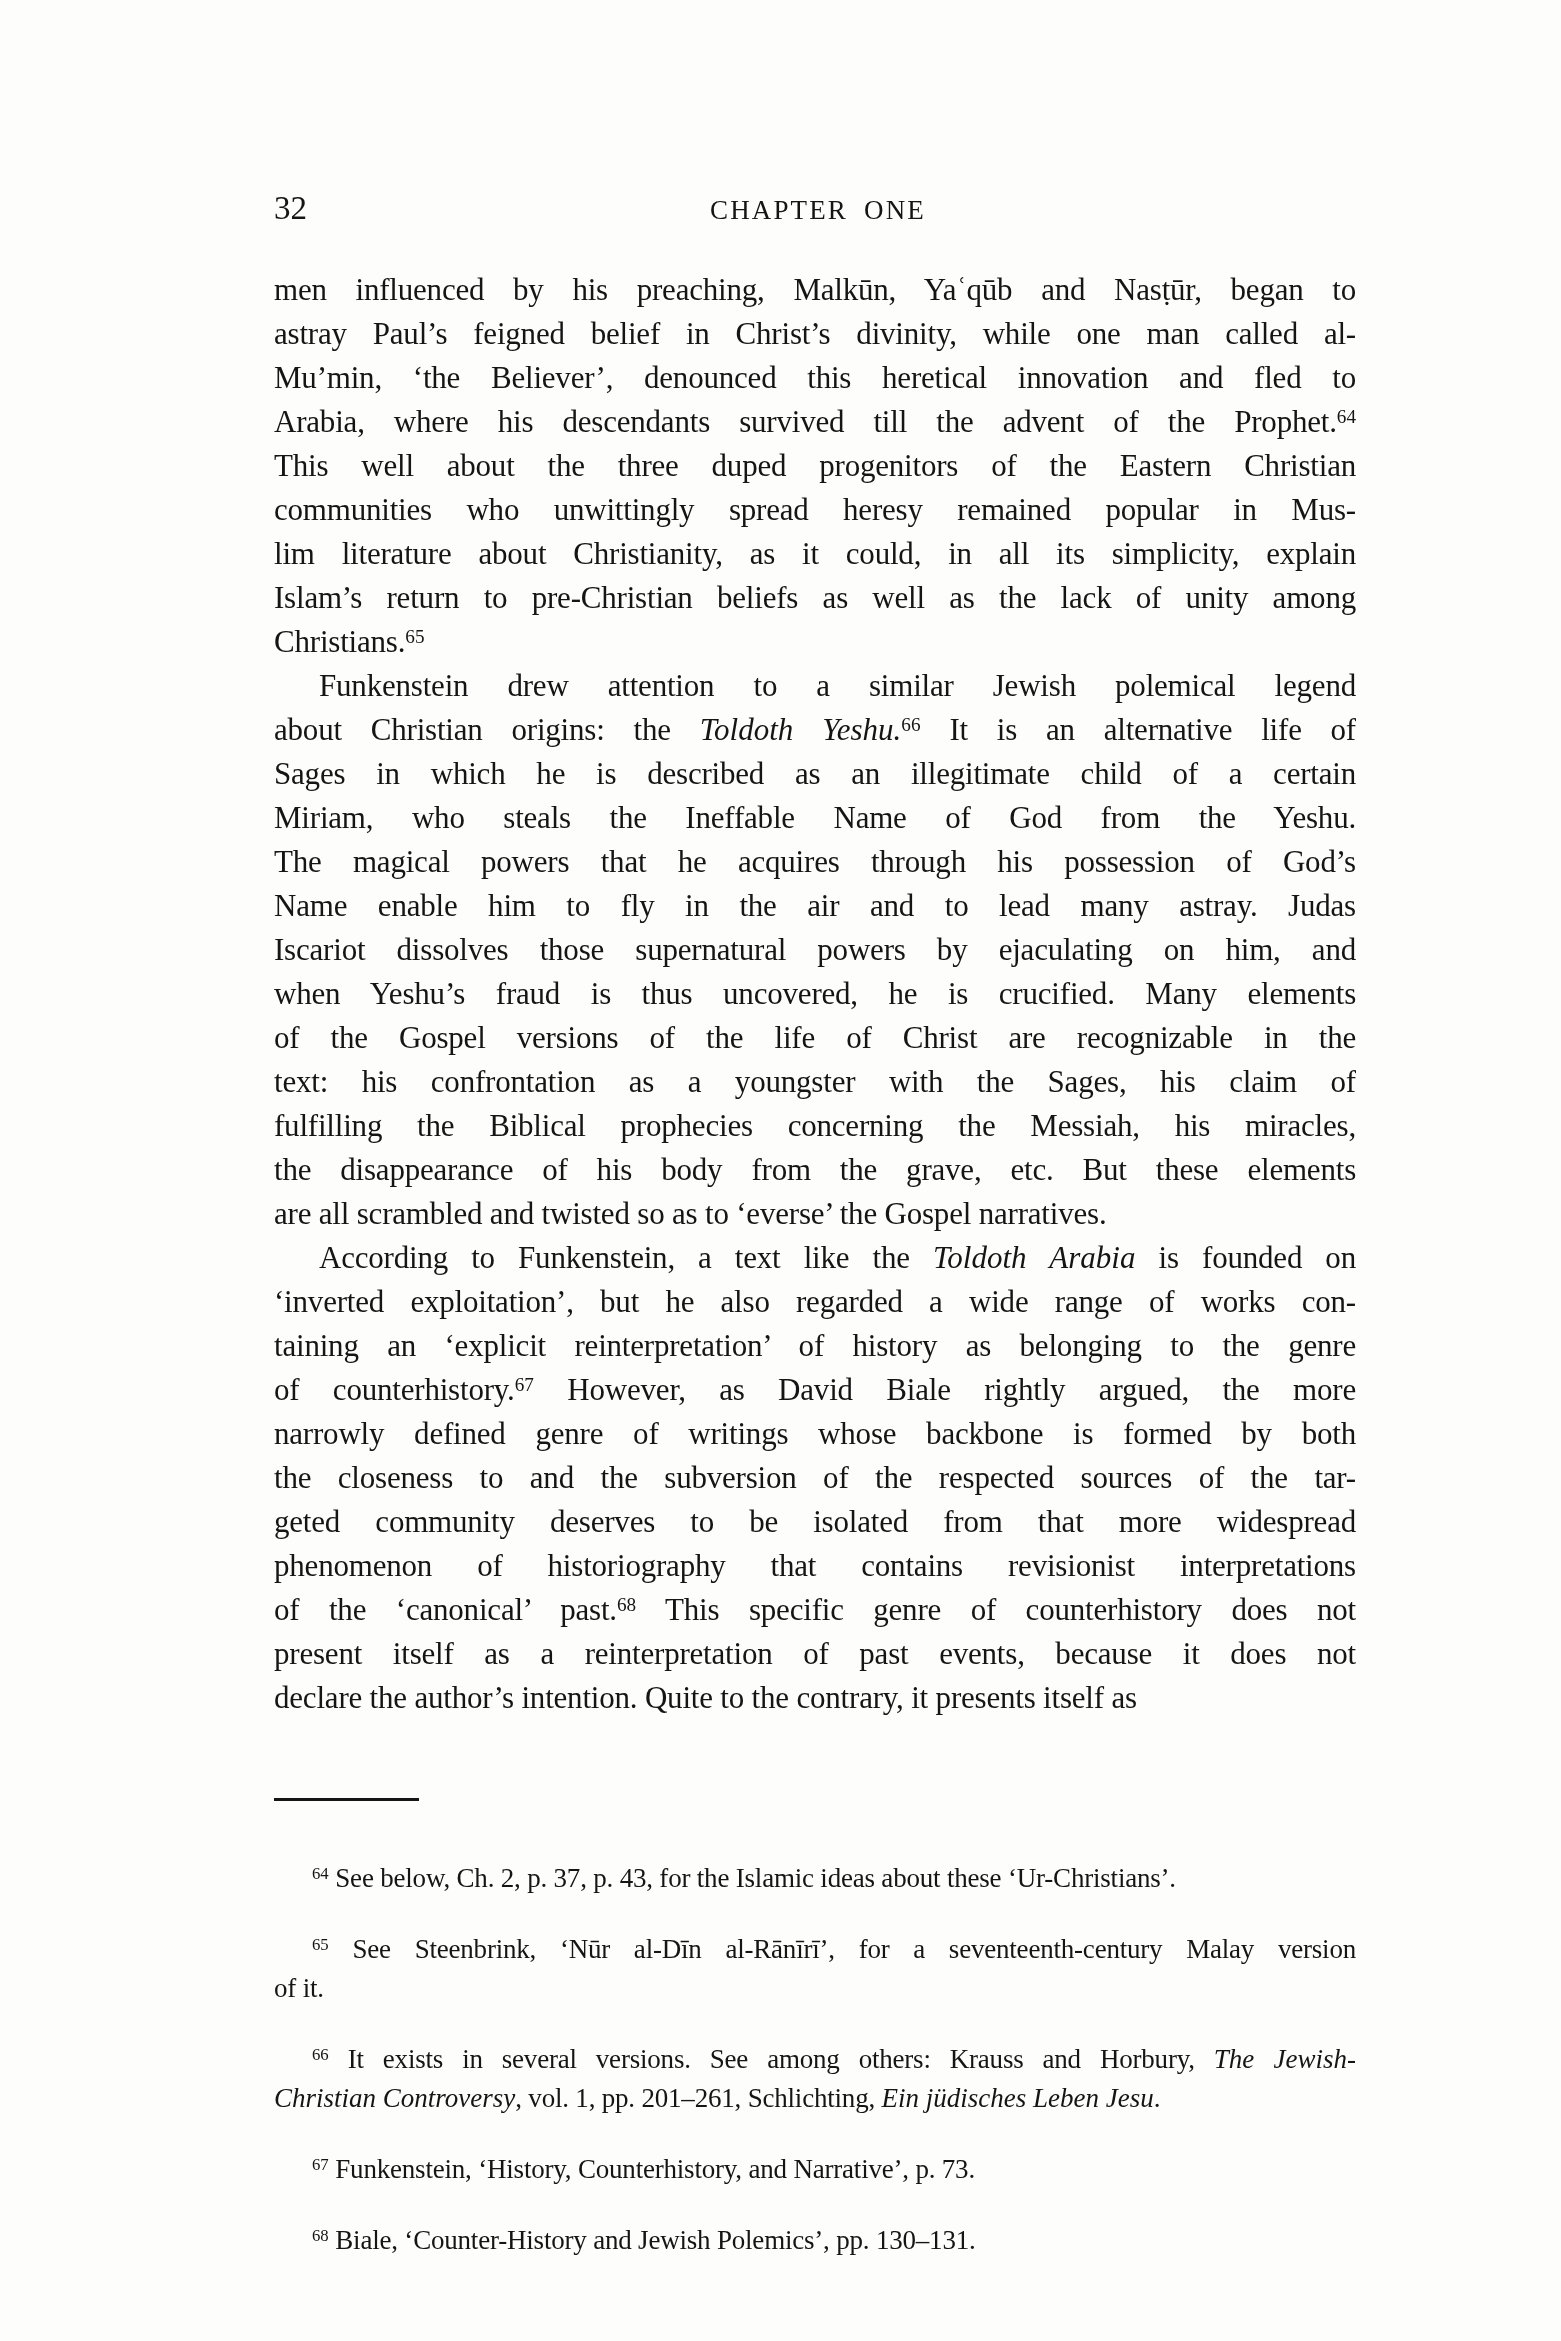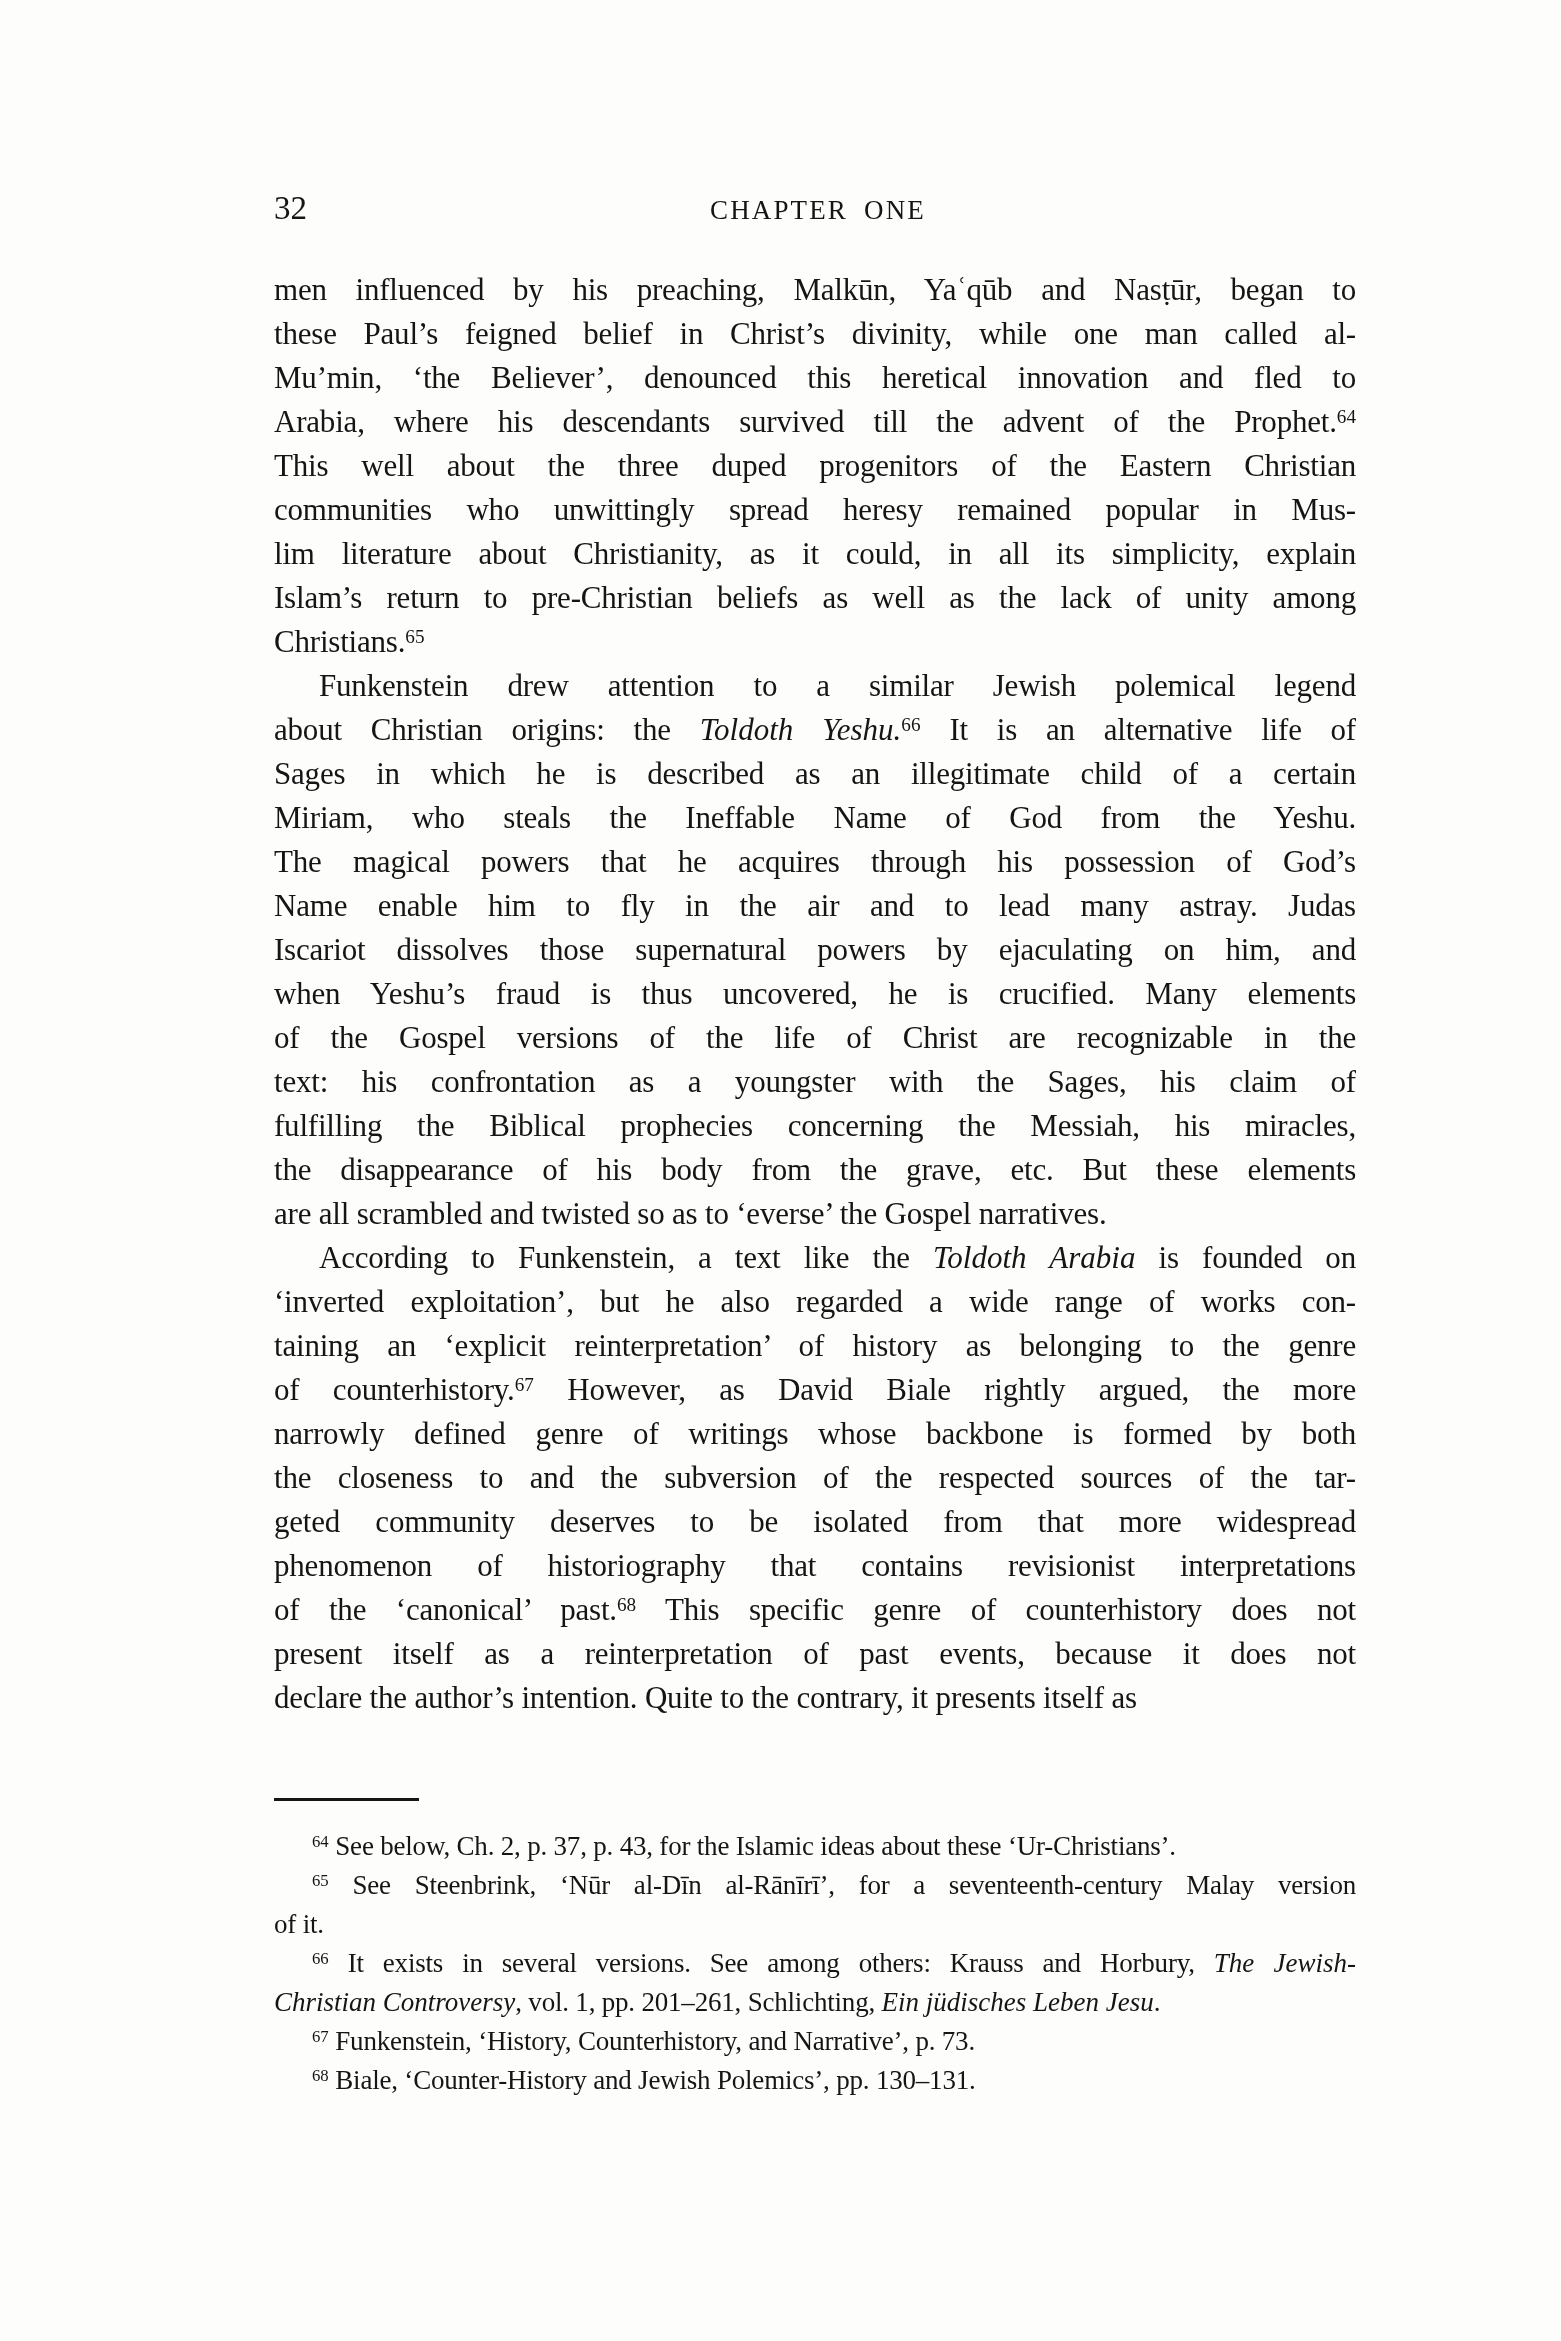--- a/index.html
+++ b/index.html
@@ -51,36 +51,36 @@
   .footnotes{
     position:absolute;left:274px;top:1827px;width:1082px;
     font-size:27px;line-height:39px;letter-spacing:-0.2px;
   }
   .fn-line{
     text-align:justify;
     text-align-last:justify;
     height:39px;overflow:hidden;
   }
   .fn-line.last{text-align-last:left;}
-  .fn-line.first{text-indent:38px;}
+  .fn-line.first{text-indent:38px;margin-top:32px;}
 </style>
 </head>
 <body>
 
 <div class="page">
 
   <header>
     <span class="page-number">32</span>
     <span class="running-head">CHAPTER ONE</span>
   </header>
 
   <main class="text-block" id="body-block">
       <div>
         <div class="line">men influenced by his preaching, Malkūn, Yaʿqūb and Nasṭūr, began to</div>
-        <div class="line">these Paul’s feigned belief in Christ’s divinity, while one man called al-</div>
+        <div class="line">astray Paul’s feigned belief in Christ’s divinity, while one man called al-</div>
         <div class="line">Mu’min, ‘the Believer’, denounced this heretical innovation and fled to</div>
         <div class="line">Arabia, where his descendants survived till the advent of the Prophet.<sup>64</sup></div>
         <div class="line">This well about the three duped progenitors of the Eastern Christian</div>
         <div class="line">communities who unwittingly spread heresy remained popular in Mus-</div>
         <div class="line">lim literature about Christianity, as it could, in all its simplicity, explain</div>
         <div class="line">Islam’s return to pre-Christian beliefs as well as the lack of unity among</div>
         <div class="line last">Christians.<sup>65</sup></div>
       </div>
       <div>
         <div class="line indent">Funkenstein drew attention to a similar Jewish polemical legend</div>

